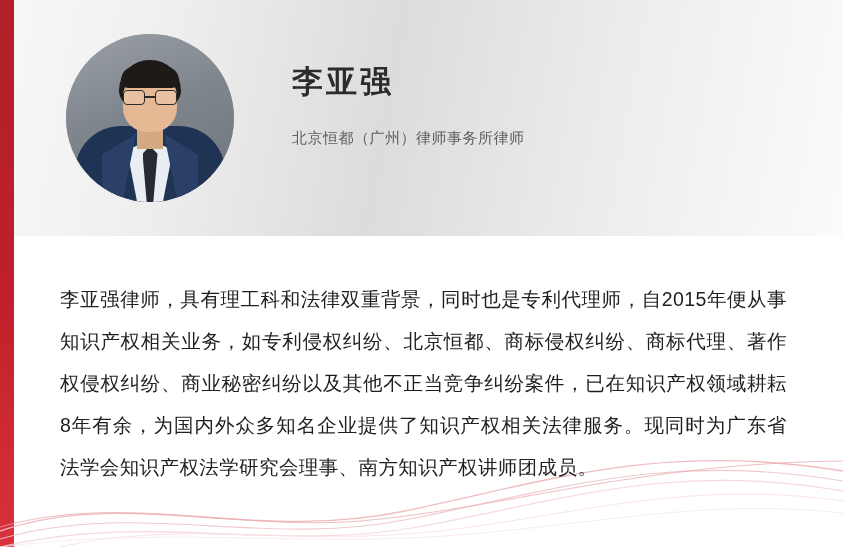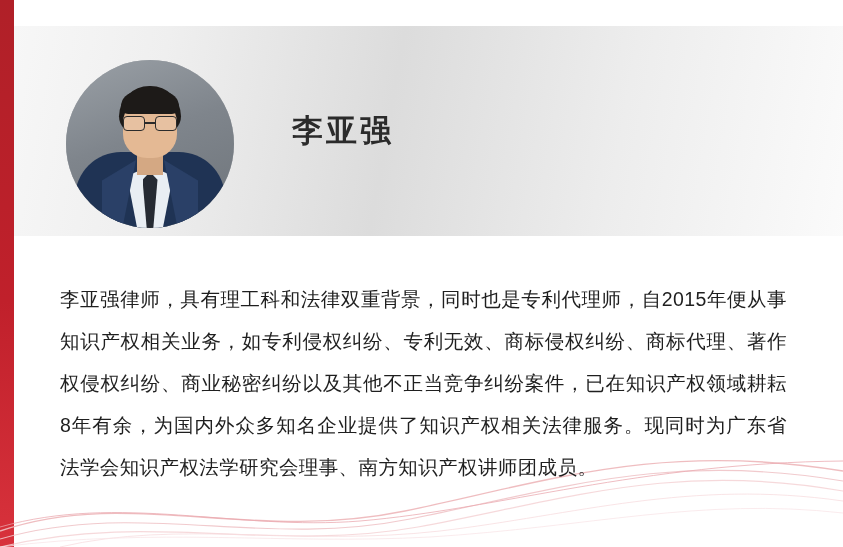--- a/index.html
+++ b/index.html
@@ -34,21 +34,20 @@
   .header {
     position: absolute;
     left: 14px;
     top: 0;
     right: 0;
     height: 236px;
     background: linear-gradient(100deg, #f7f7f7 0%, #efefef 18%, #dcdcdc 45%, #ededed 72%, #fbfbfb 100%);
     display: flex;
     align-items: center;
     box-sizing: border-box;
-    margin-top: 26px;
   }
   .header-inner {
     display: flex;
     align-items: center;
     padding-left: 52px;
     width: 100%;
     box-sizing: border-box;
   }
   
   .portrait {
@@ -259,27 +258,28 @@
         <div class="p-fringe"></div>
         <div class="p-glasses">
           <div class="lens l"></div>
           <div class="bridge"></div>
           <div class="lens r"></div>
         </div>
       </div>
 
       <div class="header-text">
         <div class="person-name">李亚强</div>
+        <div class="person-title">北京恒都（广州）律师事务所律师</div>
       </div>
 
     </div>
   </div>
 
   <div class="body-area">
-    <div class="bio">李亚强律师，具有理工科和法律双重背景，同时也是专利代理师，自2015年便从事知识产权相关业务，如专利侵权纠纷、专利无效、商标侵权纠纷、商标代理、著作权侵权纠纷、商业秘密纠纷以及其他不正当竞争纠纷案件，已在知识产权领域耕耘8年有余，为国内外众多知名企业提供了知识产权相关法律服务。现同时为广东省法学会知识产权法学研究会理事、南方知识产权讲师团成员。</div>
+    <div class="bio">李亚强律师，具有理工科和法律双重背景，同时也是专利代理师，自2015年便从事知识产权相关业务，如专利侵权纠纷、北京恒都、商标侵权纠纷、商标代理、著作权侵权纠纷、商业秘密纠纷以及其他不正当竞争纠纷案件，已在知识产权领域耕耘8年有余，为国内外众多知名企业提供了知识产权相关法律服务。现同时为广东省法学会知识产权法学研究会理事、南方知识产权讲师团成员。</div>
   </div>
 
   <svg class="ribbon" viewBox="0 0 843 120" preserveAspectRatio="none">
     <path d="M0,96 C120,58 250,118 400,86 C540,56 650,10 843,40 L843,120 L0,120 Z" fill="#ffffff" opacity="0"></path>
     <path d="M0,104 C130,60 250,116 405,84 C545,55 660,14 843,44" stroke="#eeb9bd" stroke-width="1.4" fill="none" opacity="0.95"></path>
     <path d="M0,112 C140,72 260,122 410,92 C552,64 665,24 843,54" stroke="#f0c4c8" stroke-width="1.2" fill="none" opacity="0.9"></path>
     <path d="M0,120 C150,84 270,126 418,100 C560,74 672,34 843,64" stroke="#f4d2d5" stroke-width="1.2" fill="none" opacity="0.85"></path>
     <path d="M60,120 C180,92 300,120 440,104 C575,88 690,52 843,74" stroke="#f7dde0" stroke-width="1" fill="none" opacity="0.8"></path>
     <path d="M0,100 C120,66 236,104 360,94 C500,82 640,36 843,34" stroke="#e9a7ad" stroke-width="1" fill="none" opacity="0.75"></path>
     <path d="M0,120 C160,100 280,118 430,110 C590,100 700,70 843,86" stroke="#f9e6e8" stroke-width="1" fill="none" opacity="0.8"></path>

